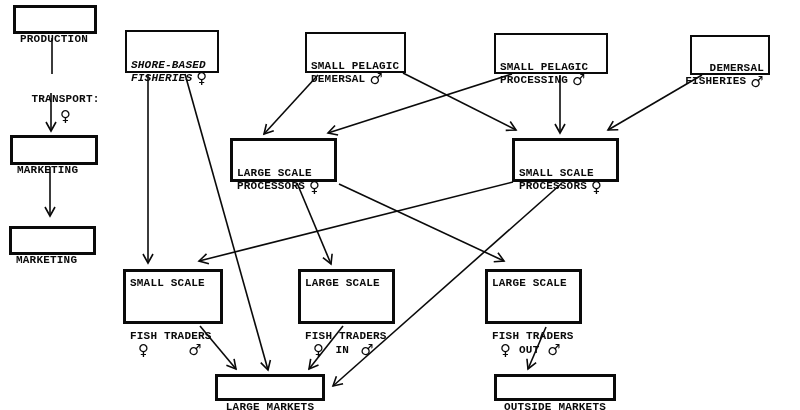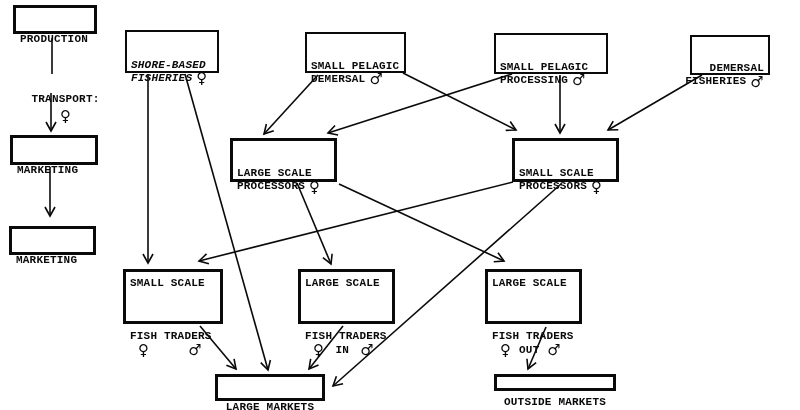--- a/index.html
+++ b/index.html
@@ -123,17 +123,17 @@
   <div class="node" style="left:485px;top:269px;width:97px;height:55px;">
     <span class="nline">LARGE SCALE</span>
     <span class="nline">FISH TRADERS</span>
     <span class="trio"><span class="gsym">♀</span><span class="midword">OUT</span><span class="gsym">♂</span></span>
   </div>
 
   <div class="node center" style="left:215px;top:374px;width:110px;height:27px;">
     <span class="nline">LARGE MARKETS</span>
   </div>
 
-  <div class="node center" style="left:494px;top:374px;width:122px;height:17px;">
+  <div class="node center" style="left:494px;top:374px;width:122px;height:27px;">
     <span class="nline">OUTSIDE MARKETS</span>
   </div>
 
 </div>
 
 </body></html>

